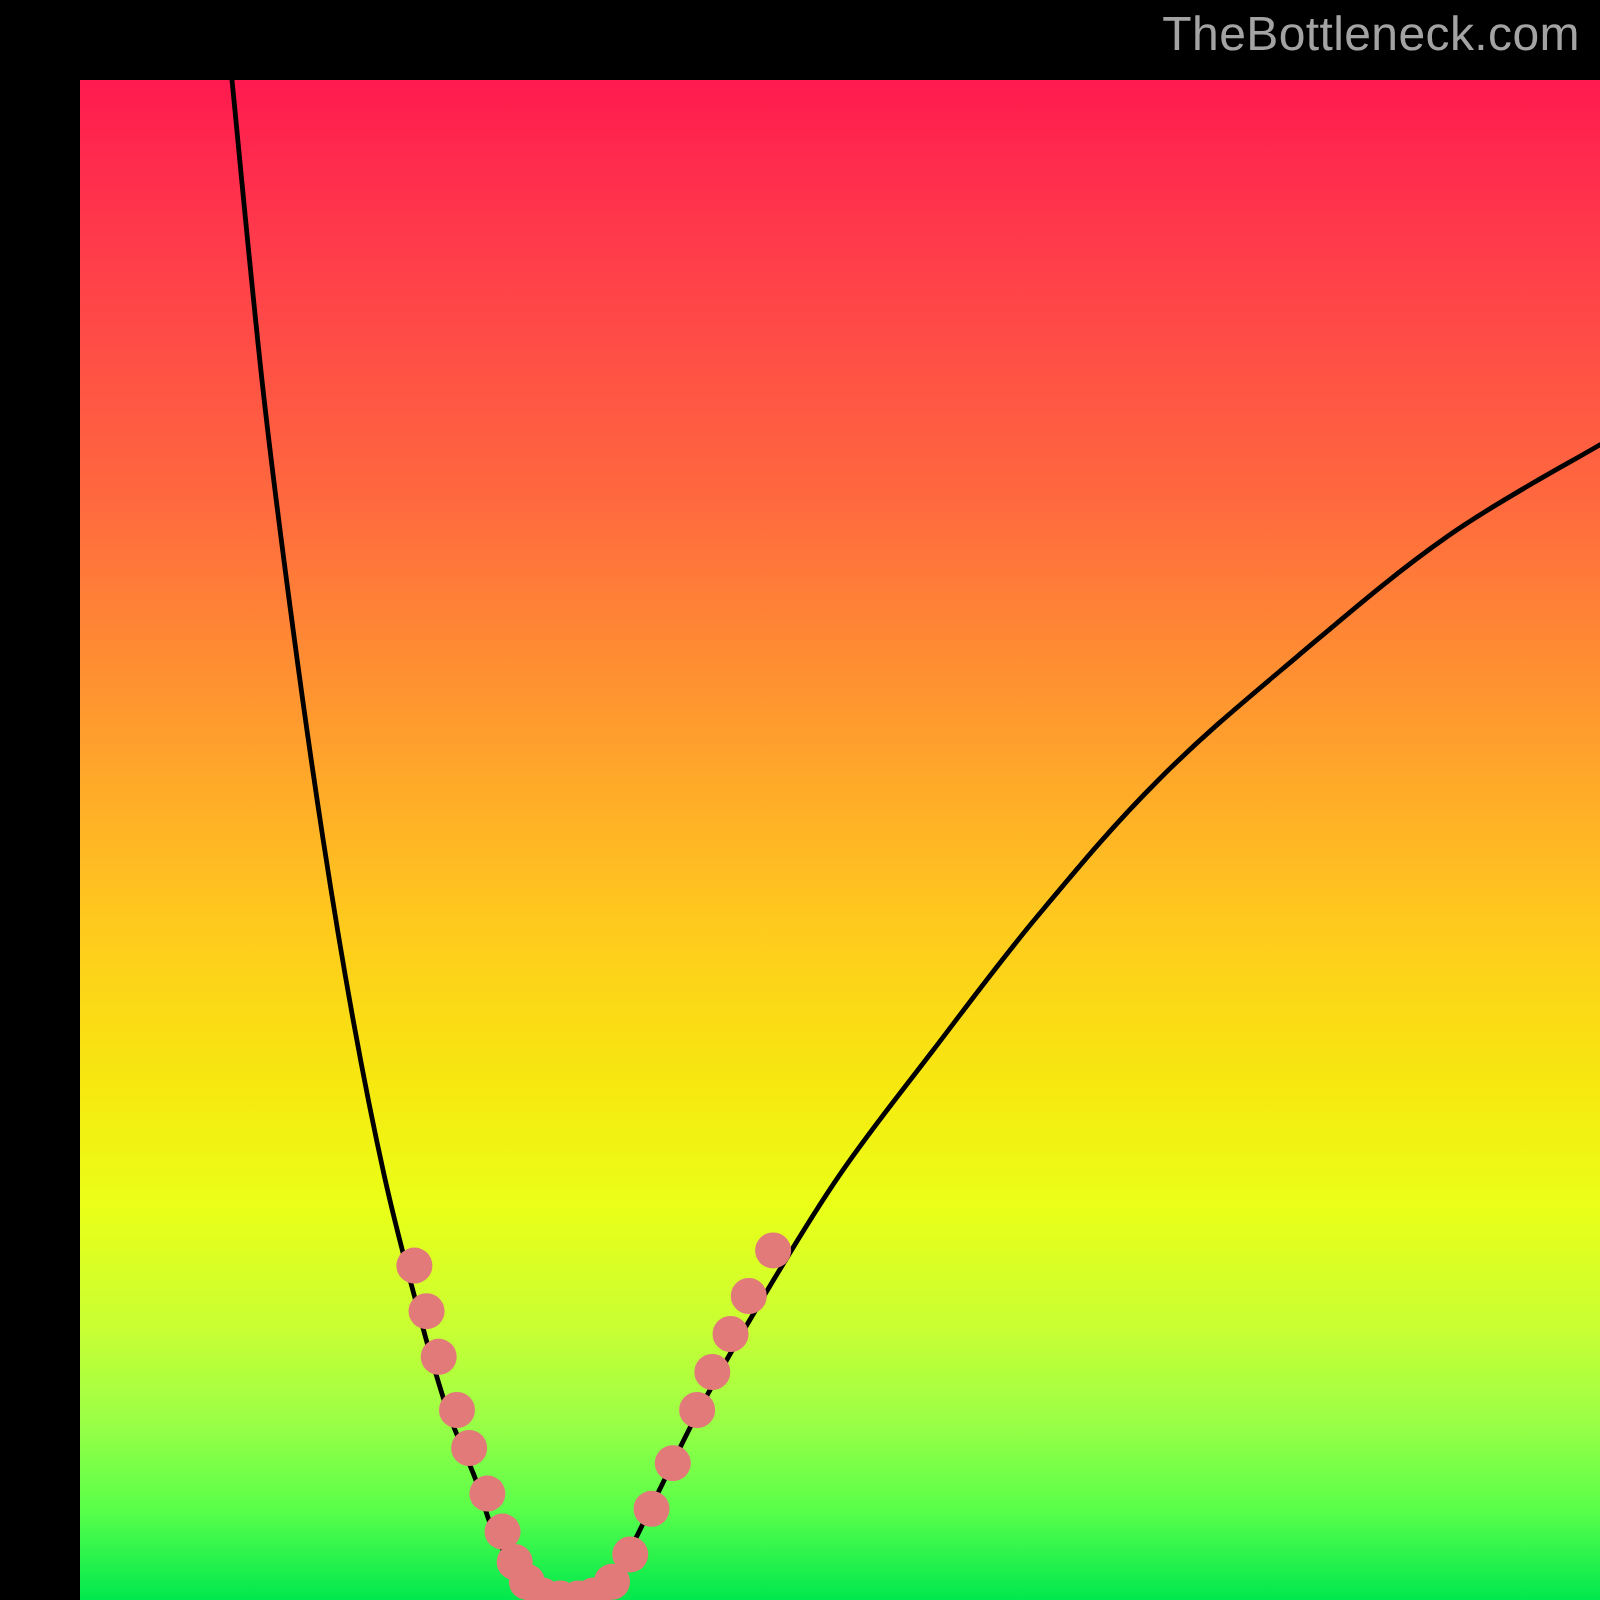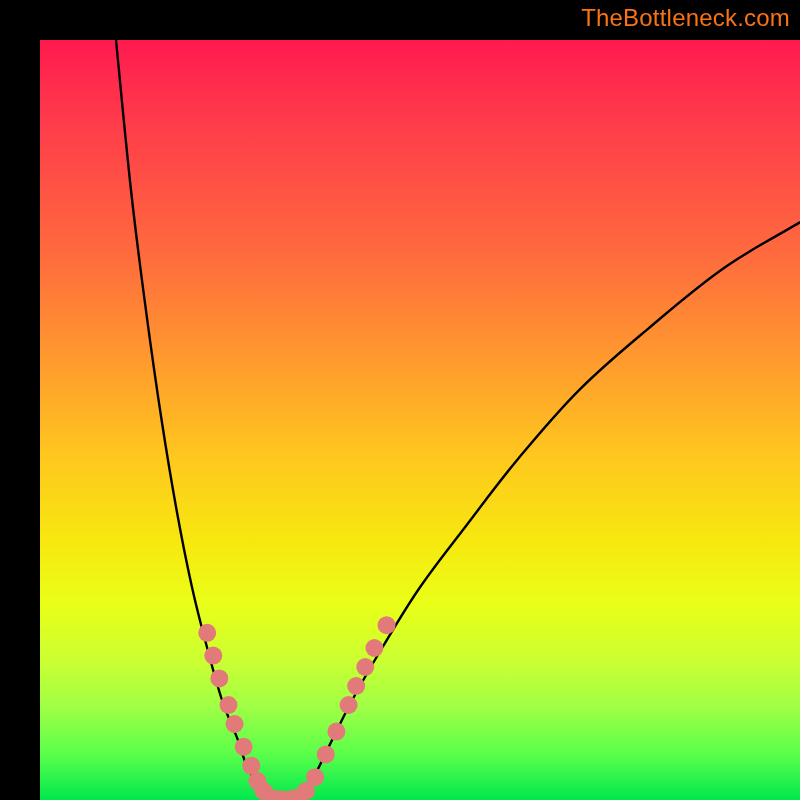--- a/index.html
+++ b/index.html
@@ -16,21 +16,21 @@
     width: 800px;
     height: 800px;
     background: #000;
   }
   .watermark {
     position: absolute;
     top: 4px;
     right: 10px;
     font-size: 24px;
     font-weight: 500;
-    color: #f97316;
+    color: #a3a3a3;
     letter-spacing: 0.2px;
     z-index: 5;
     user-select: none;
   }
   .plot-area {
     position: absolute;
     left: 40px;
     top: 40px;
     width: 760px;
     height: 760px;

